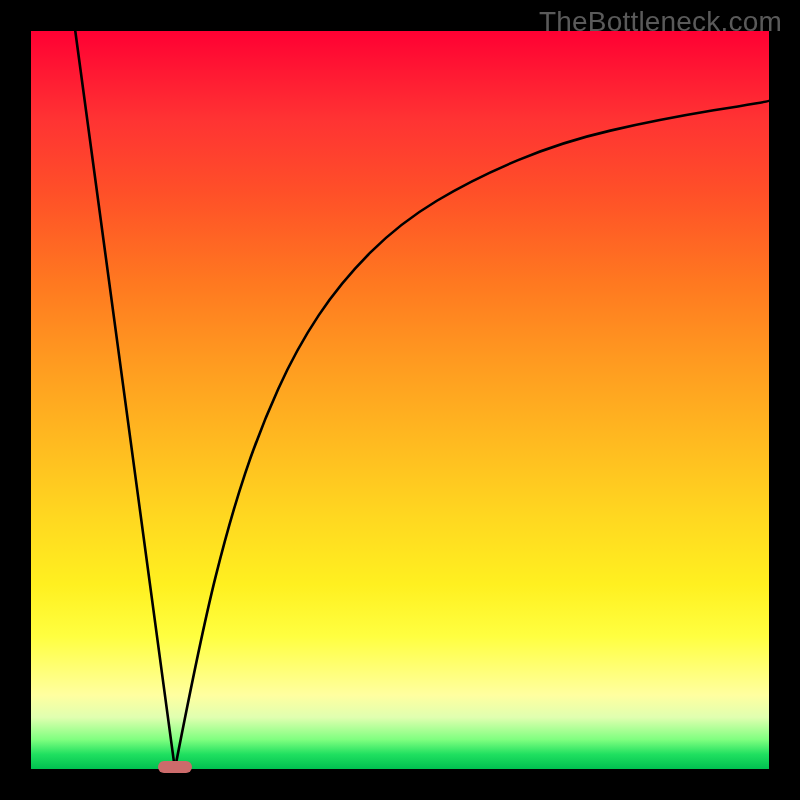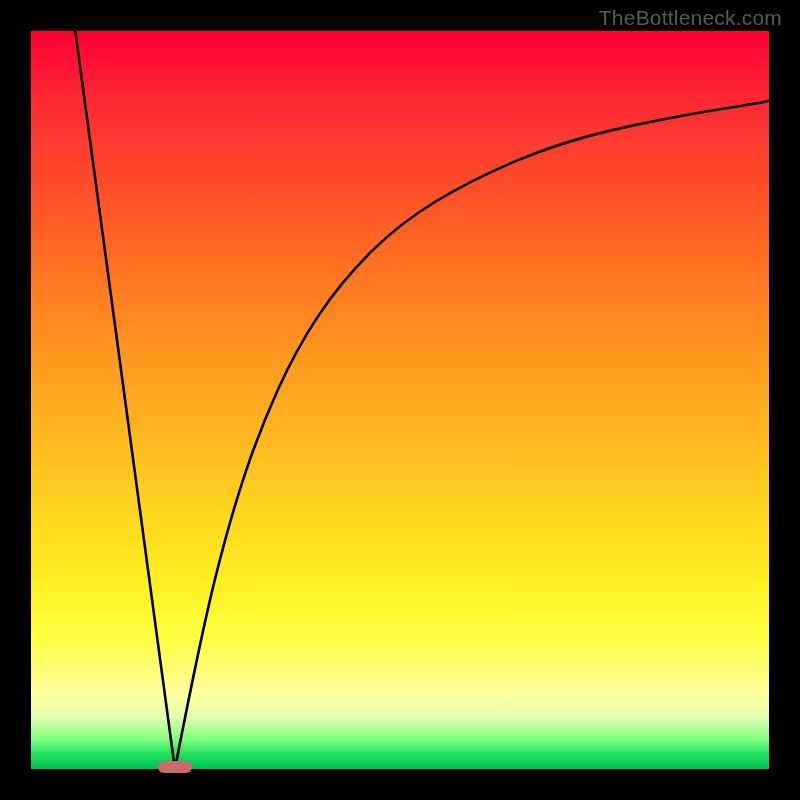--- a/index.html
+++ b/index.html
@@ -31,21 +31,21 @@
       #e0ffb0 93%,
       #80ff80 96%,
       #20e060 98%,
       #00c050 100%);
   }
   .watermark {
     position: absolute;
     top: 6px;
     right: 18px;
     font-family: Arial, Helvetica, sans-serif;
-    font-size: 21px;
+    font-size: 28px;
     letter-spacing: 0.2px;
     color: #5a5a5a;
     font-weight: 500;
     user-select: none;
   }
   .curve {
     position: absolute;
     left: 0; top: 0;
     width: 738px;
     height: 738px;

